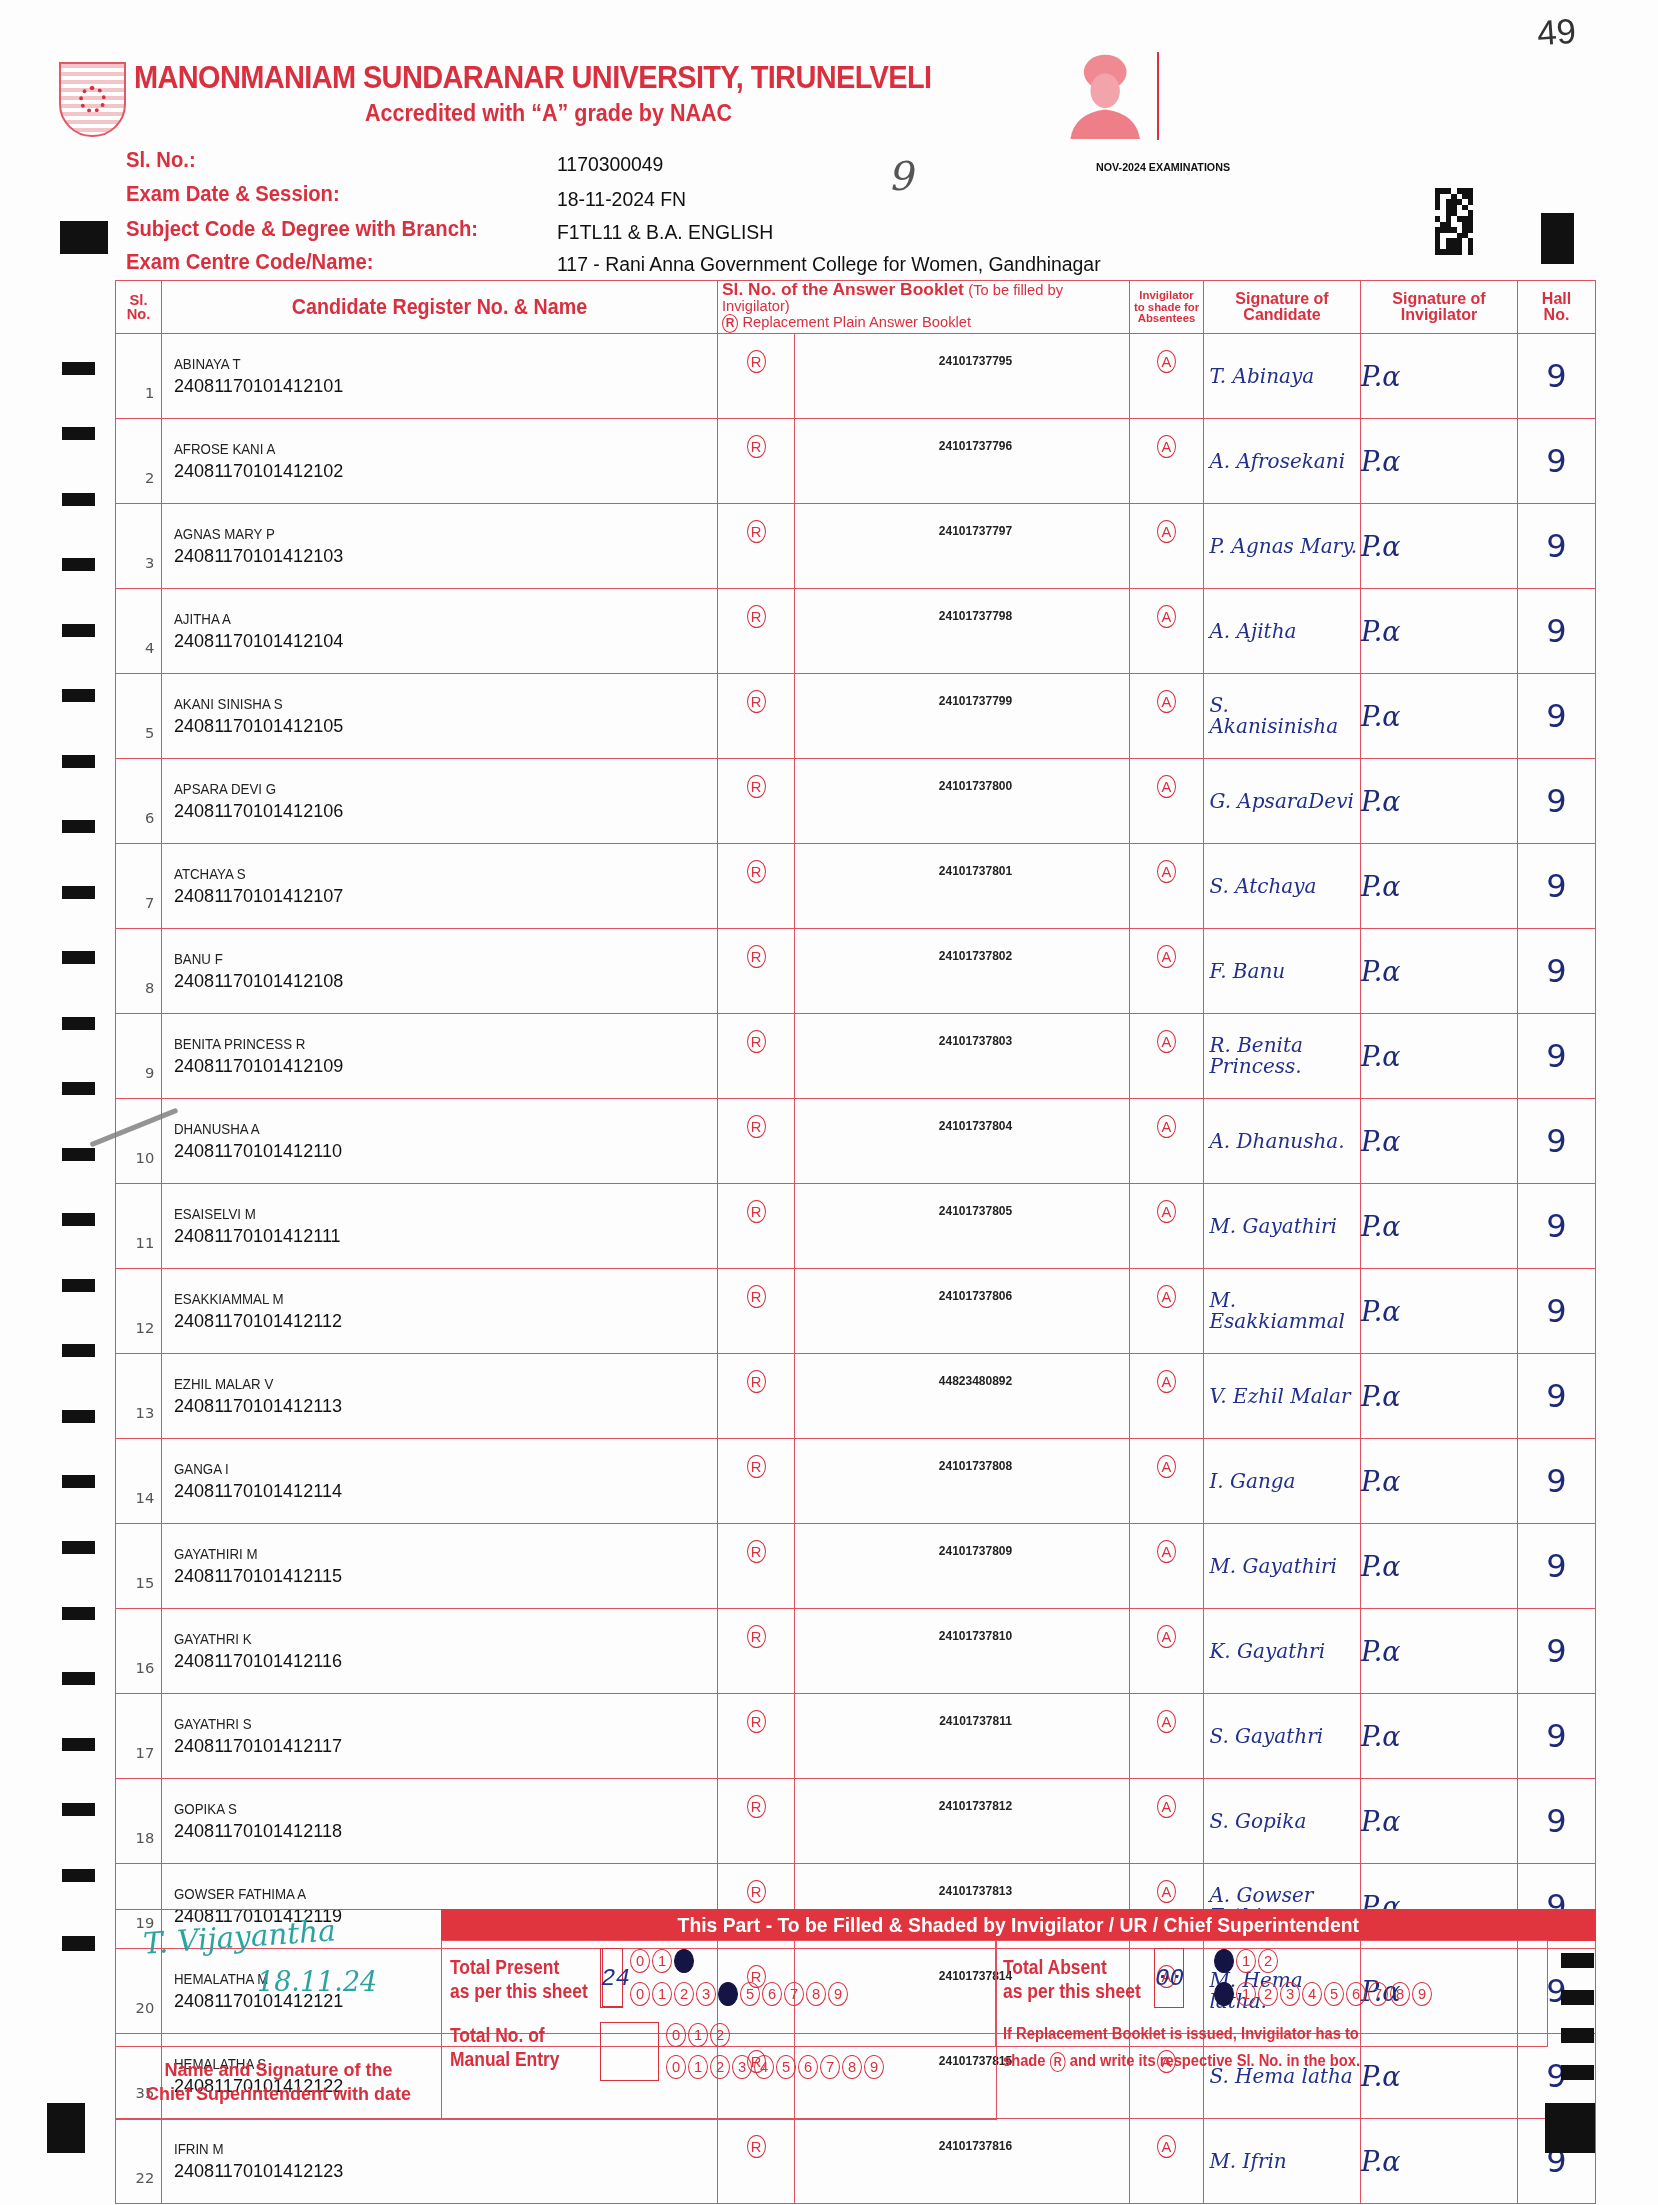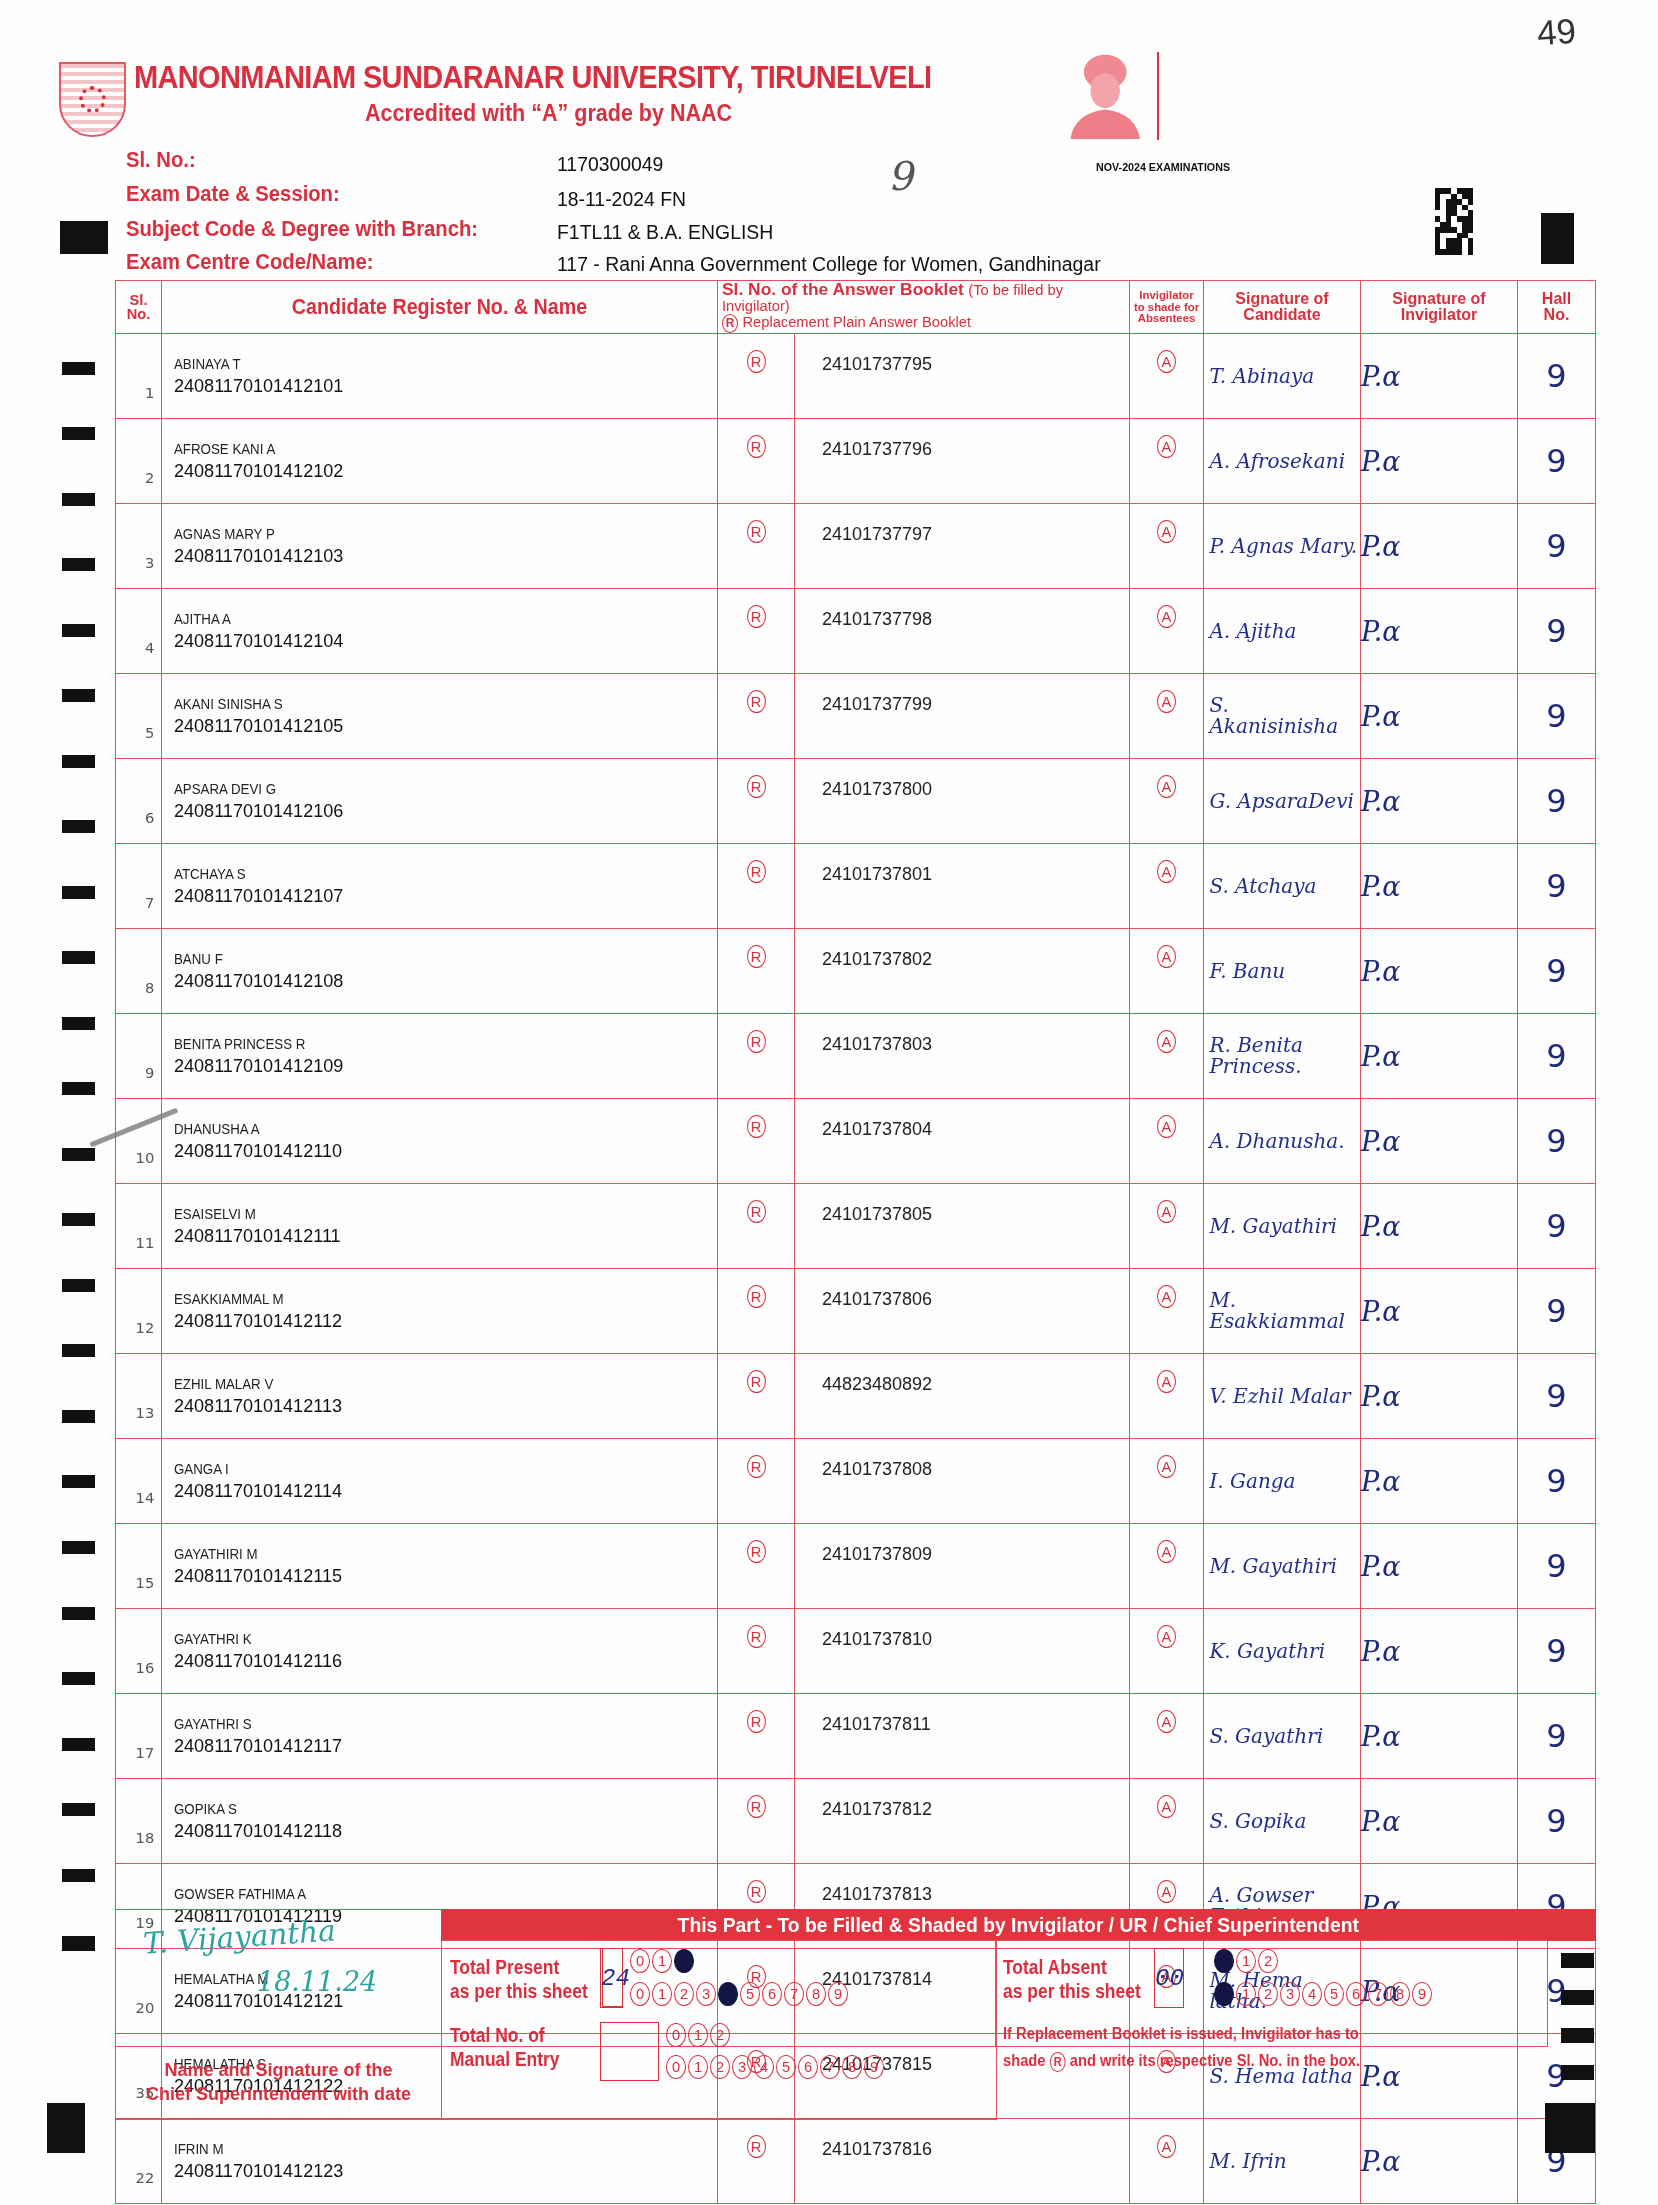--- a/index.html
+++ b/index.html
@@ -36,21 +36,21 @@
   .th-small { font-size:11.4px; }
   .th-sig { font-size:16px; }
   tr.row td { height:64px; }
   .sl { text-align:right; padding-right:6.7px !important; font-size:14.7px; color:#555; font-family:"DejaVu Sans", sans-serif; vertical-align:bottom !important; }
   .sl span { display:inline-block; padding-bottom:17.4px; }
   .cand { padding-left:12px !important; }
   .cand .name { font-size:14px; color:#222; display:block; margin-bottom:2.7px; transform:scaleX(0.95); transform-origin:left; }
   .cand .reg { font-size:19px; color:#111; display:block; transform:scaleX(0.95); transform-origin:left; }
   .circ { display:inline-block; width:19px; height:23px; border:1.3px solid #d9303f; border-radius:50%; color:#d9303f; font-size:14.7px; line-height:23px; text-align:center; box-sizing:border-box; }
   .rcell { text-align:center; vertical-align:top !important; padding-top:16px !important; }
-  .bnum { font-size:18px; font-weight:normal; color:#222; padding-left:27px !important; vertical-align:top !important; padding-top:20px !important; }
+  .bnum { font-size:12px; font-weight:bold; color:#222; padding-left:27px !important; vertical-align:top !important; padding-top:20px !important;text-align:center; }
   .acell { text-align:center; vertical-align:top !important; padding-top:16px !important; }
   .sig { font-family:"DejaVu Serif", serif; font-style:italic; color:#22308a; font-size:20px; padding-left:5.4px !important; line-height:1.05; overflow:hidden; }
   .invsig { font-family:"DejaVu Serif", serif; font-style:italic; color:#1e2a78; font-size:27px; text-align:left; }
   .hall { font-family:"DejaVu Sans", sans-serif; color:#1e2a78; font-size:32px; text-align:center; }
   .band { left:441px; top:1909px; width:1155px; height:32px; background:#e0343f; color:#fff; font-weight:bold; font-size:21px; text-align:center; line-height:32px; }
   .band span { display:inline-block; transform:scaleX(0.92); }
   .fbox { border:1.3px solid #e0505e; box-sizing:border-box; }
   .flabel { color:#d9303f; font-weight:bold; font-size:19.4px; line-height:24px; transform:scaleX(0.9); transform-origin:left; white-space:nowrap; }
   .bubbles { display:flex; gap:2px; }
   .bub { width:20px; height:24px; border:1.3px solid #d9303f; border-radius:50%; color:#d9303f; font-size:14.7px; line-height:23px; text-align:center; box-sizing:border-box; }

